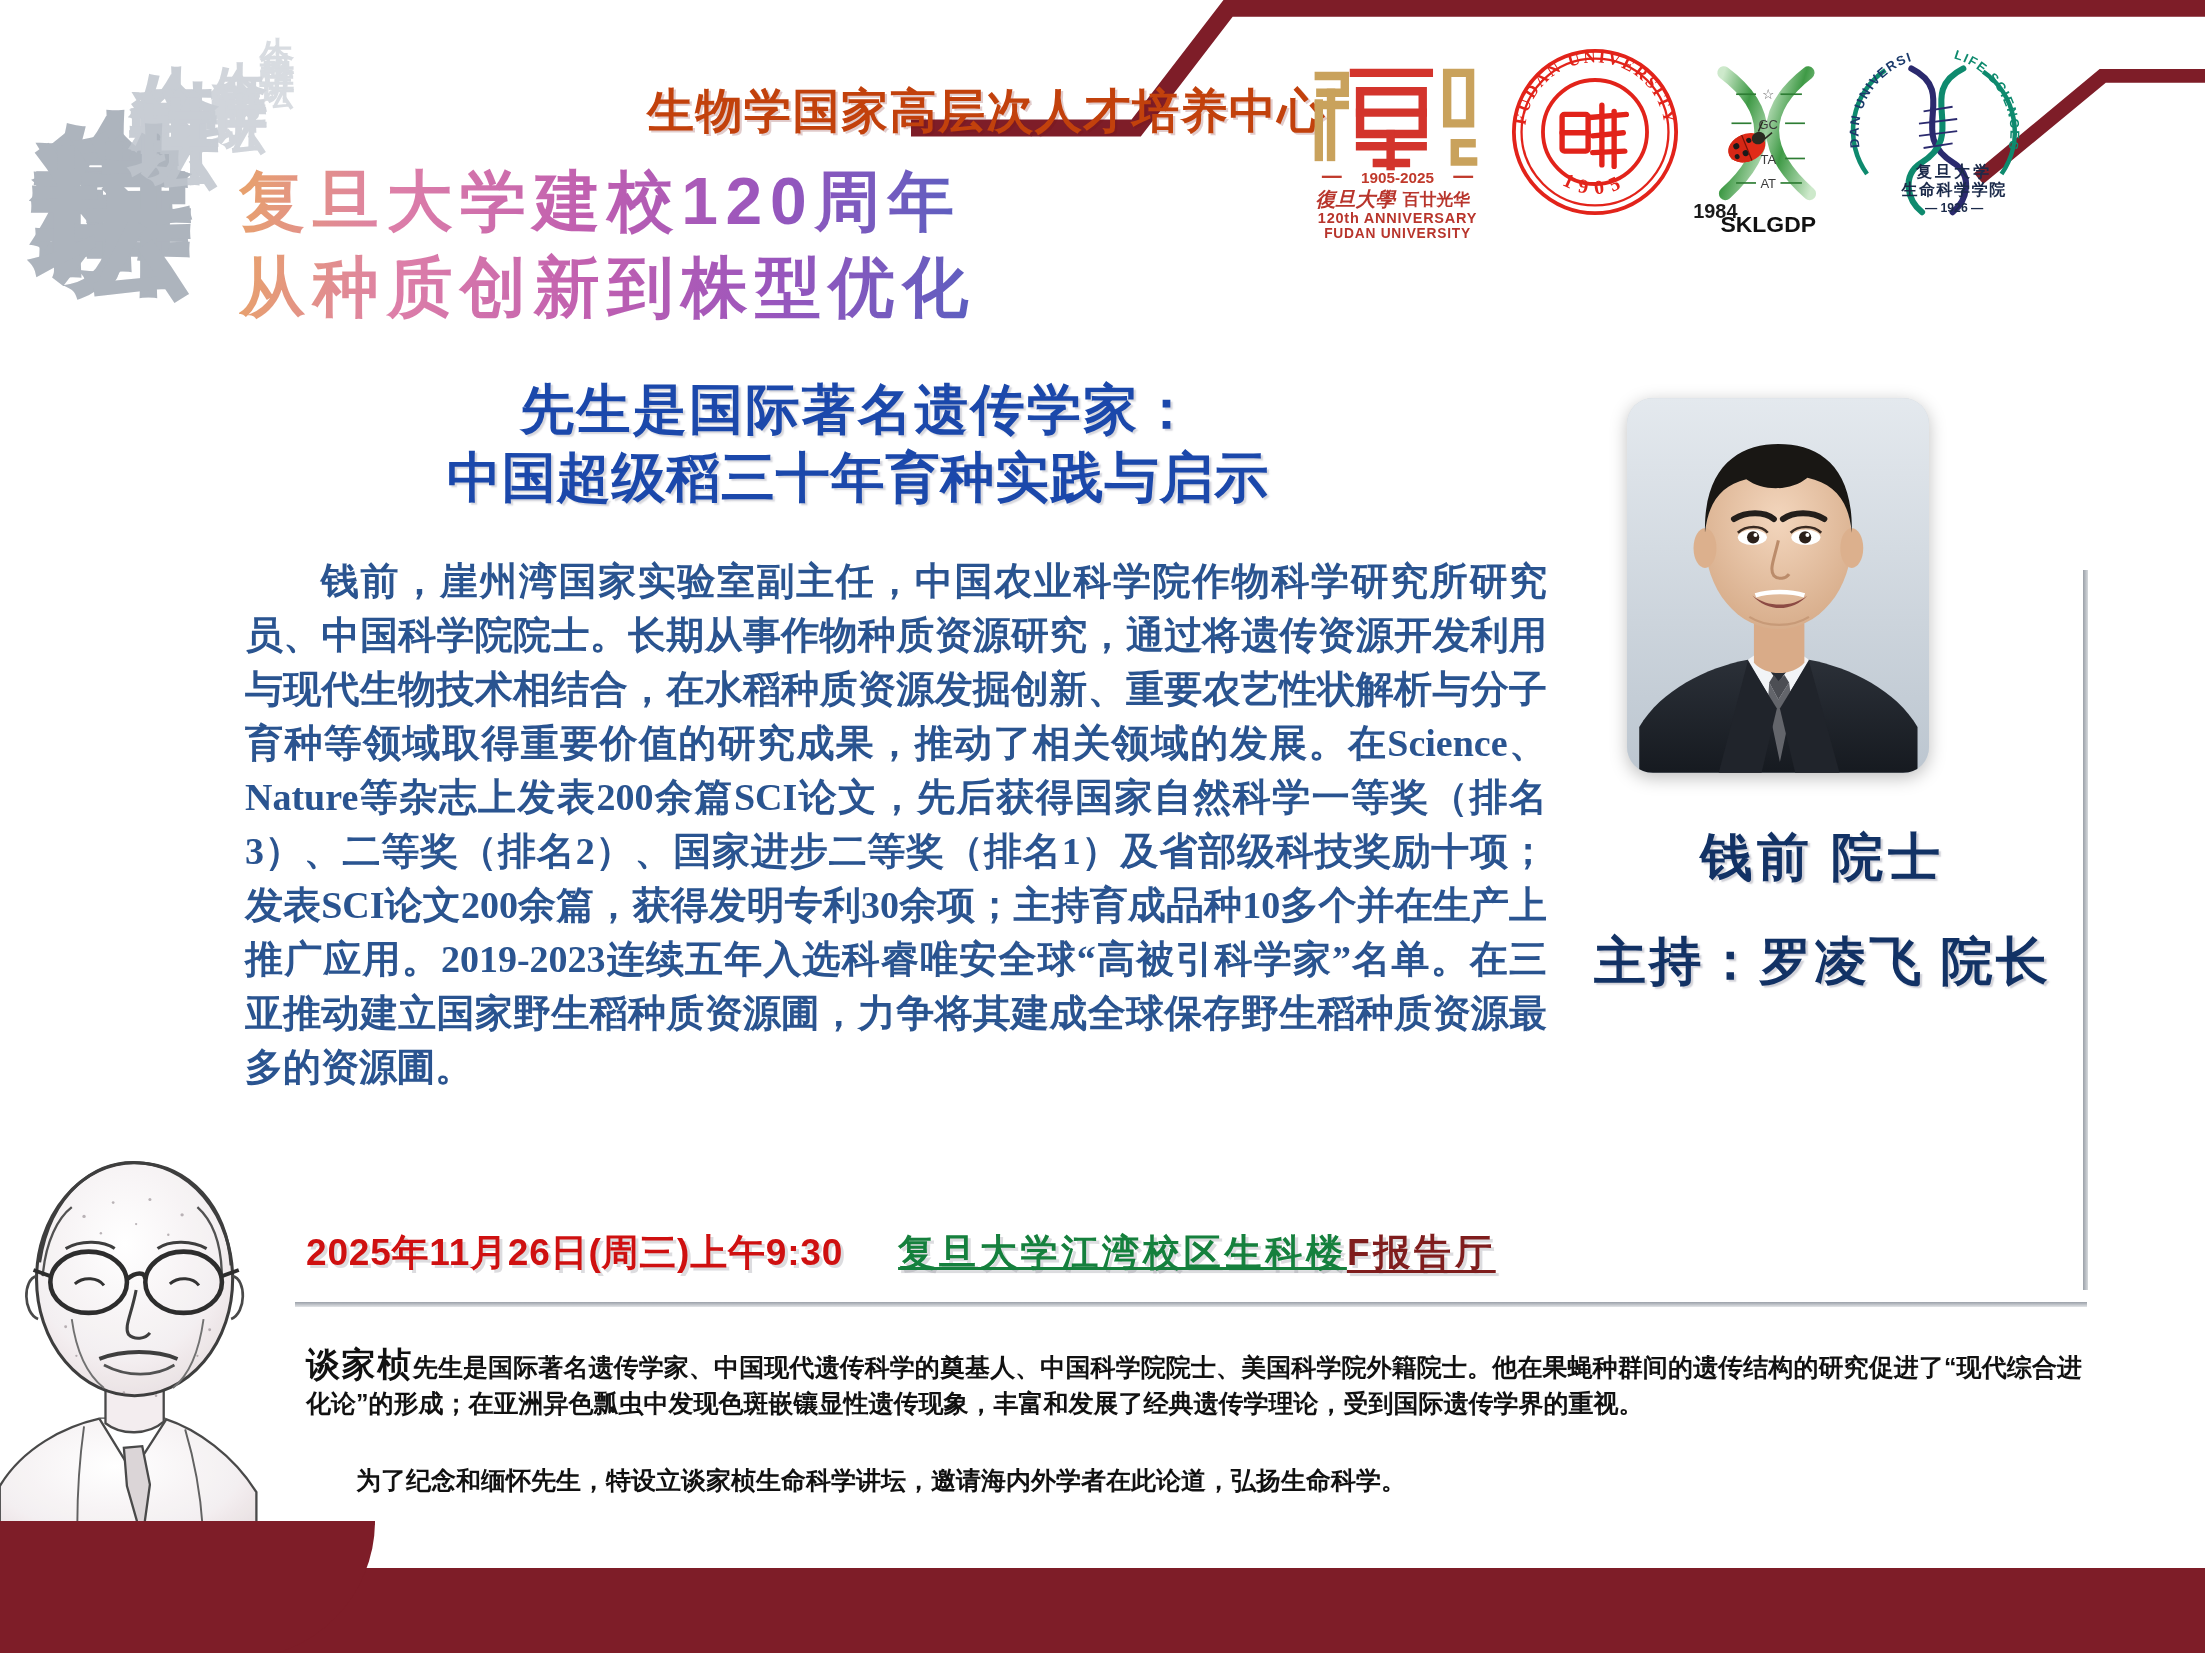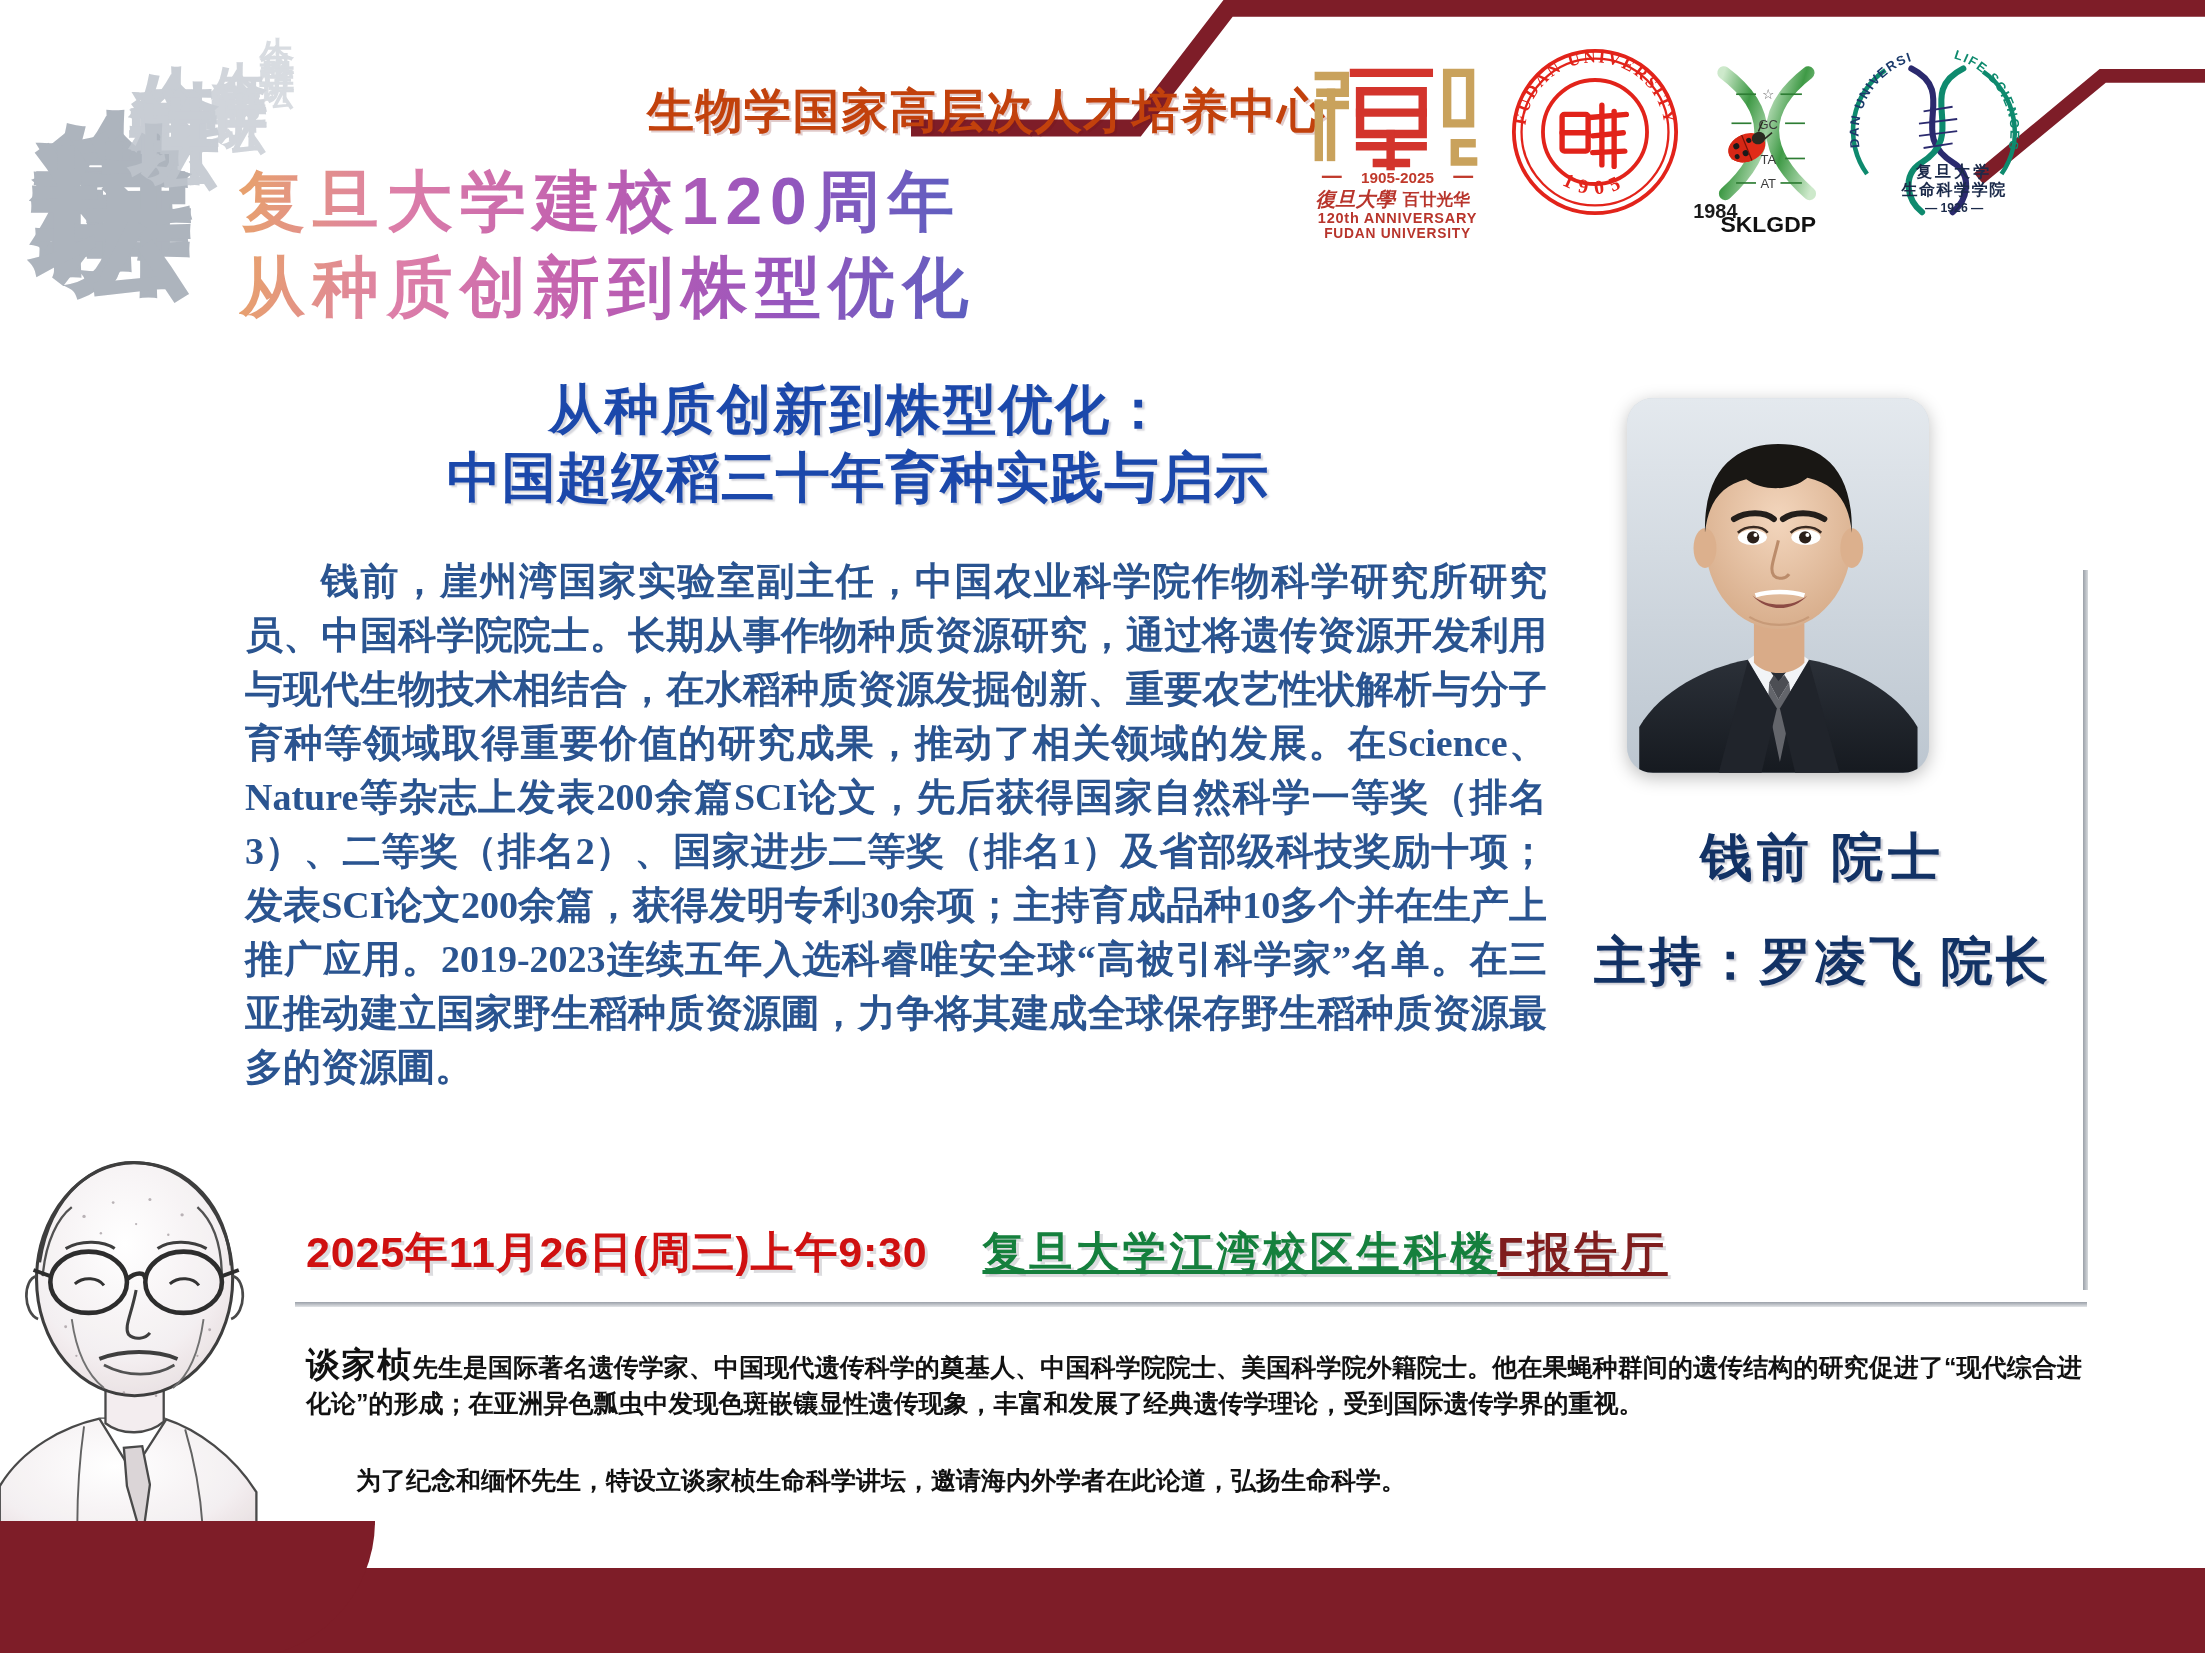--- a/index.html
+++ b/index.html
@@ -124,21 +124,21 @@
     text-align:center;
     font-family:"Liberation Serif","DejaVu Serif",serif;
     font-weight:700;font-size:52px;color:#123265;letter-spacing:3.1px;
     text-shadow:2.3px 2.3px 1.5px rgba(120,120,140,.35);
   }
 
   
   .datevenue{
     position:absolute;left:306px;top:1211px;width:1776px;height:84px;
     font-family:"Liberation Sans","DejaVu Sans",sans-serif;
-    font-weight:700;font-size:43px;white-space:nowrap;
+    font-weight:700;font-size:37px;white-space:nowrap;
     display:flex;align-items:center;
   }
   .dv-date{color:#cf1010;letter-spacing:0.8px;text-shadow:3.1px 3.1px 0 rgba(130,130,140,.28);}
   .dv-gap{display:inline-block;width:55px;}
   .dv-venue{color:#15803d;letter-spacing:3.8px;text-shadow:3.1px 3.1px 0 rgba(130,130,140,.28);text-decoration:underline;}
   .dv-hall{color:#7f1d1d;letter-spacing:3.8px;text-decoration:underline;text-underline-offset:4.6px;
            text-shadow:3.1px 3.1px 0 rgba(130,130,140,.28);}
 
   
   .footer{
@@ -384,21 +384,21 @@
           <textPath href="#slsRight" startOffset="50%" text-anchor="middle">LIFE SCIENCES</textPath>
         </text>
         <text x="152" y="182" text-anchor="middle" font-family="Liberation Serif, serif" font-size="21" font-weight="700" fill="#1b2a4a" letter-spacing="4">复旦大学</text>
         <text x="152" y="206" text-anchor="middle" font-family="Liberation Serif, serif" font-size="21" font-weight="700" fill="#1b2a4a" letter-spacing="2">生命科学学院</text>
         <text x="152" y="228" text-anchor="middle" font-family="Liberation Sans, sans-serif" font-size="16" font-weight="600" fill="#1b2a4a">— 1926 —</text>
       </svg>
     </div>
   </div>
 
   <div class="talk-title">
-    <div class="l1">从种质创新到株型优化：</div>
+    <div class="l1">先生是国际著名遗传学家：</div>
     <div class="l2">中国超级稻三十年育种实践与启示</div>
   </div>
 
   <div class="bio">钱前，崖州湾国家实验室副主任，中国农业科学院作物科学研究所研究员、中国科学院院士。长期从事作物种质资源研究，通过将遗传资源开发利用与现代生物技术相结合，在水稻种质资源发掘创新、重要农艺性状解析与分子育种等领域取得重要价值的研究成果，推动了相关领域的发展。在Science、Nature等杂志上发表200余篇SCI论文，先后获得国家自然科学一等奖（排名3）、二等奖（排名2）、国家进步二等奖（排名1）及省部级科技奖励十项；发表SCI论文200余篇，获得发明专利30余项；主持育成品种10多个并在生产上推广应用。2019-2023连续五年入选科睿唯安全球“高被引科学家”名单。在三亚推动建立国家野生稻种质资源圃，力争将其建成全球保存野生稻种质资源最多的资源圃。</div>
 
   <div class="photo-frame">
     <svg viewBox="0 0 395 490" xmlns="http://www.w3.org/2000/svg">
       <defs>
         <linearGradient id="bg" x1="0" y1="0" x2="0" y2="1">
           <stop offset="0%" stop-color="#e4e9ee"></stop>

